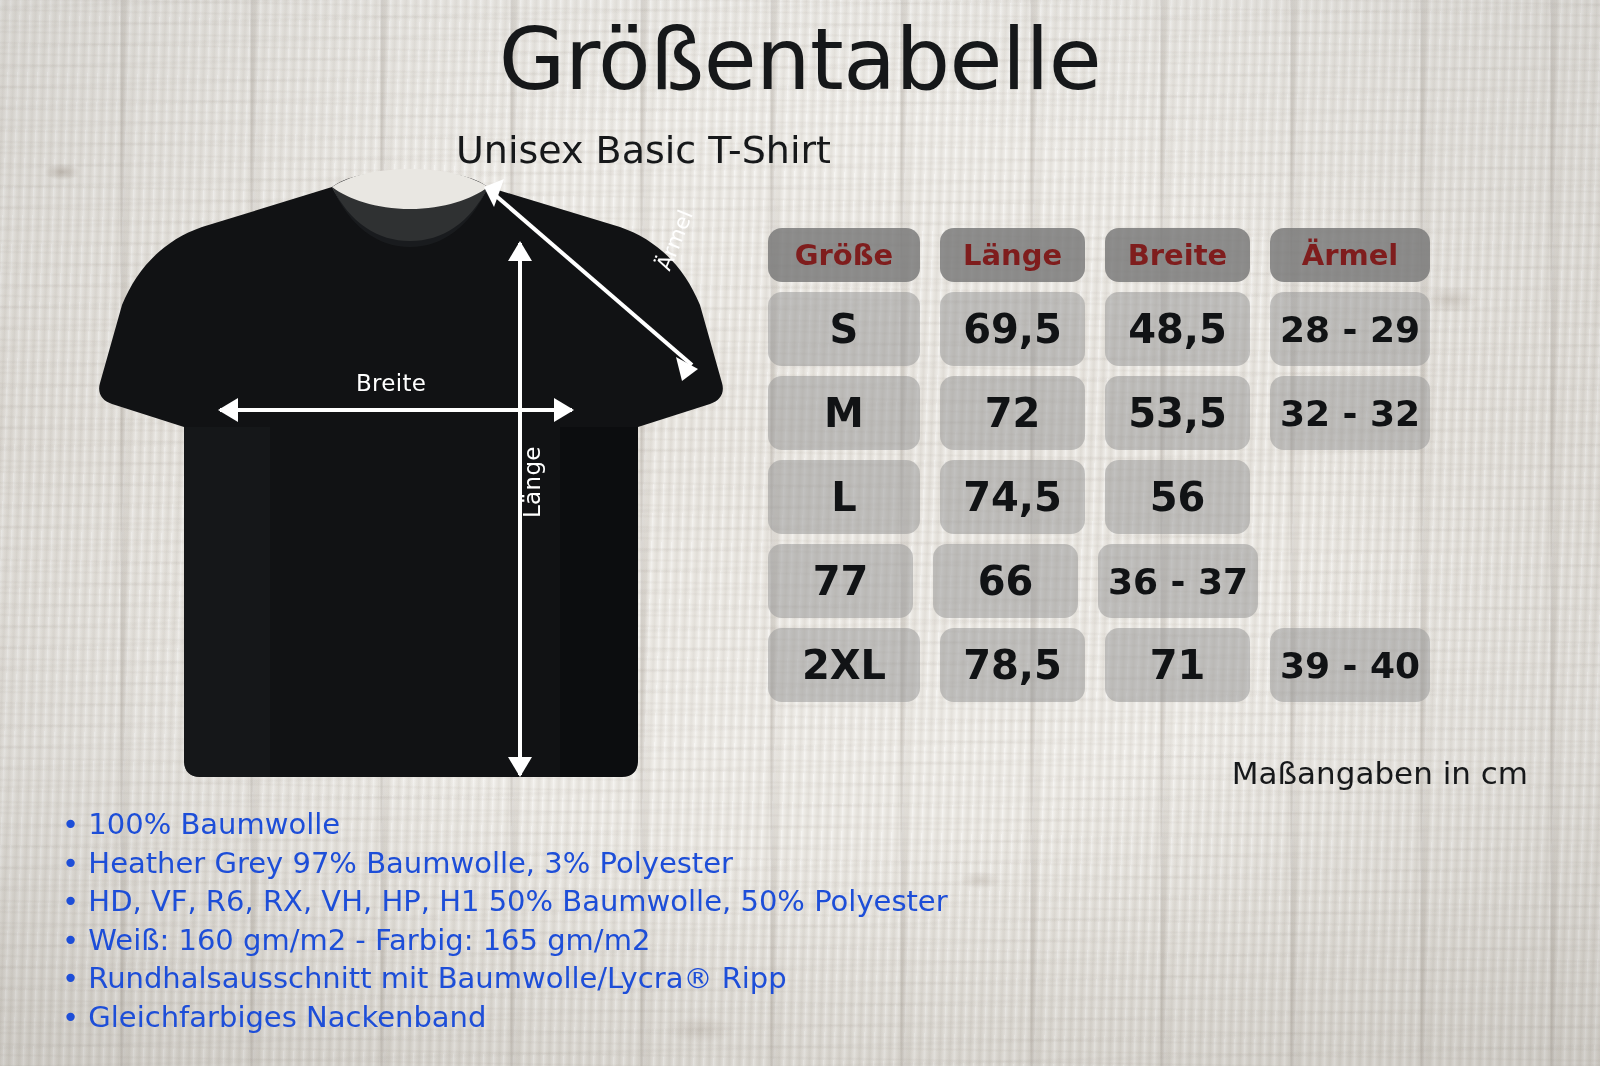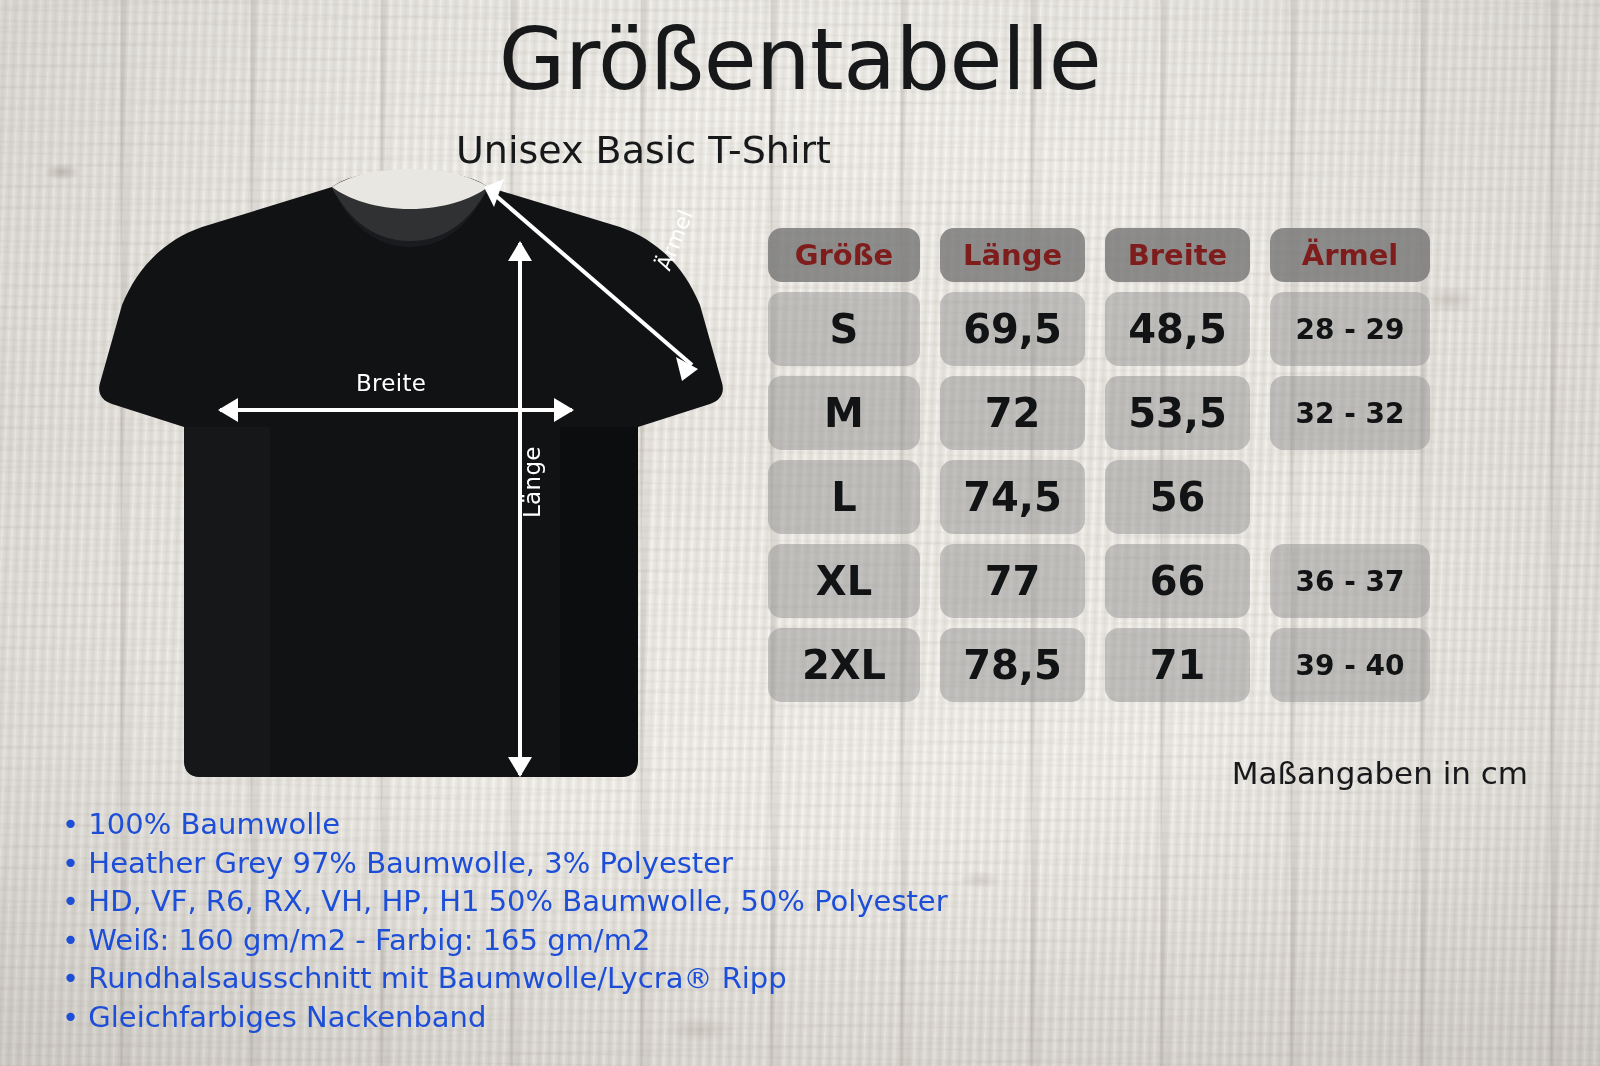--- a/index.html
+++ b/index.html
@@ -158,21 +158,21 @@
   }
   .hrow .c-slv { background: rgba(116,116,116,0.80); }
 
   .drow .cell {
     height: 74px;
     background: rgba(150,150,150,0.52);
     font-size: 40px;
   }
   .drow .c-slv {
     background: rgba(150,150,150,0.52);
-    font-size: 28px;
+    font-size: 36px;
   }
 
   .units {
     position: absolute;
     left: 768px;
     top: 755px;
     width: 760px;
     text-align: right;
     font-size: 31px;
     color: #17191b;
@@ -288,21 +288,20 @@
       <div class="cell c-slv">32 - 32</div>
     </div>
 
     <div class="trow drow">
       <div class="cell c-size">L</div>
       <div class="cell c-len">74,5</div>
       <div class="cell c-wid">56</div>
     </div>
 
     <div class="trow drow">
-      <div class="cell c-size">XL</div>
       <div class="cell c-len">77</div>
       <div class="cell c-wid">66</div>
       <div class="cell c-slv">36 - 37</div>
     </div>
 
     <div class="trow drow">
       <div class="cell c-size">2XL</div>
       <div class="cell c-len">78,5</div>
       <div class="cell c-wid">71</div>
       <div class="cell c-slv">39 - 40</div>

